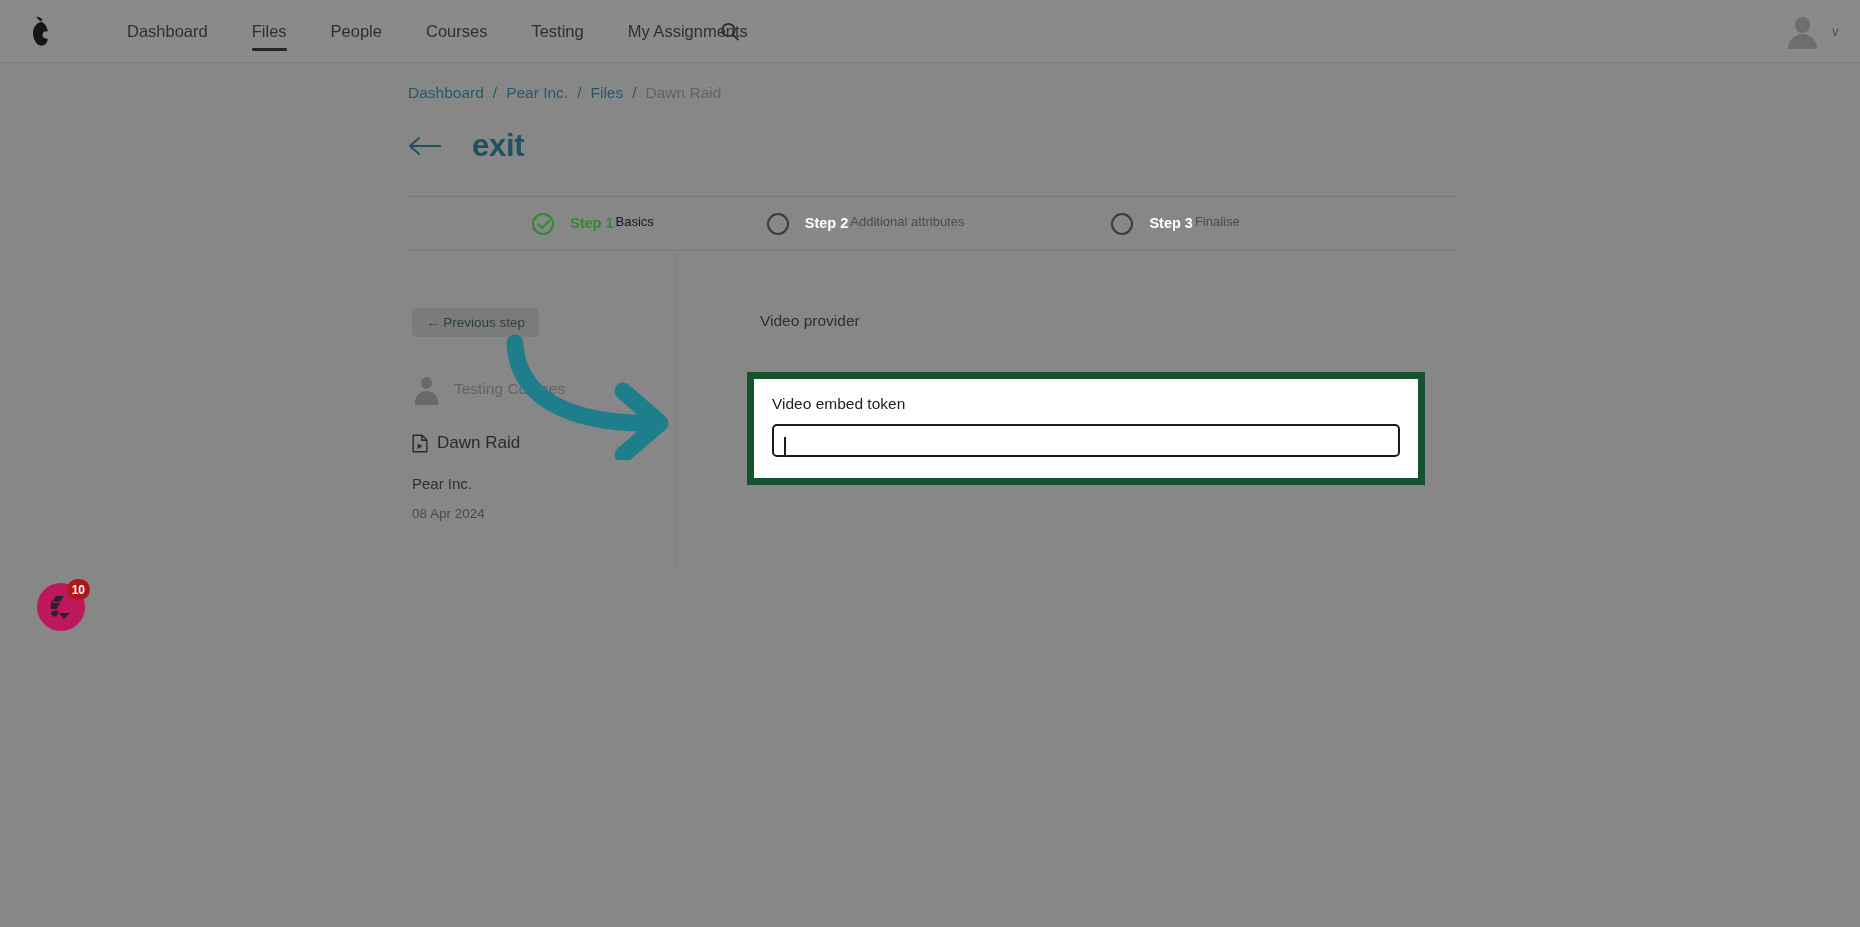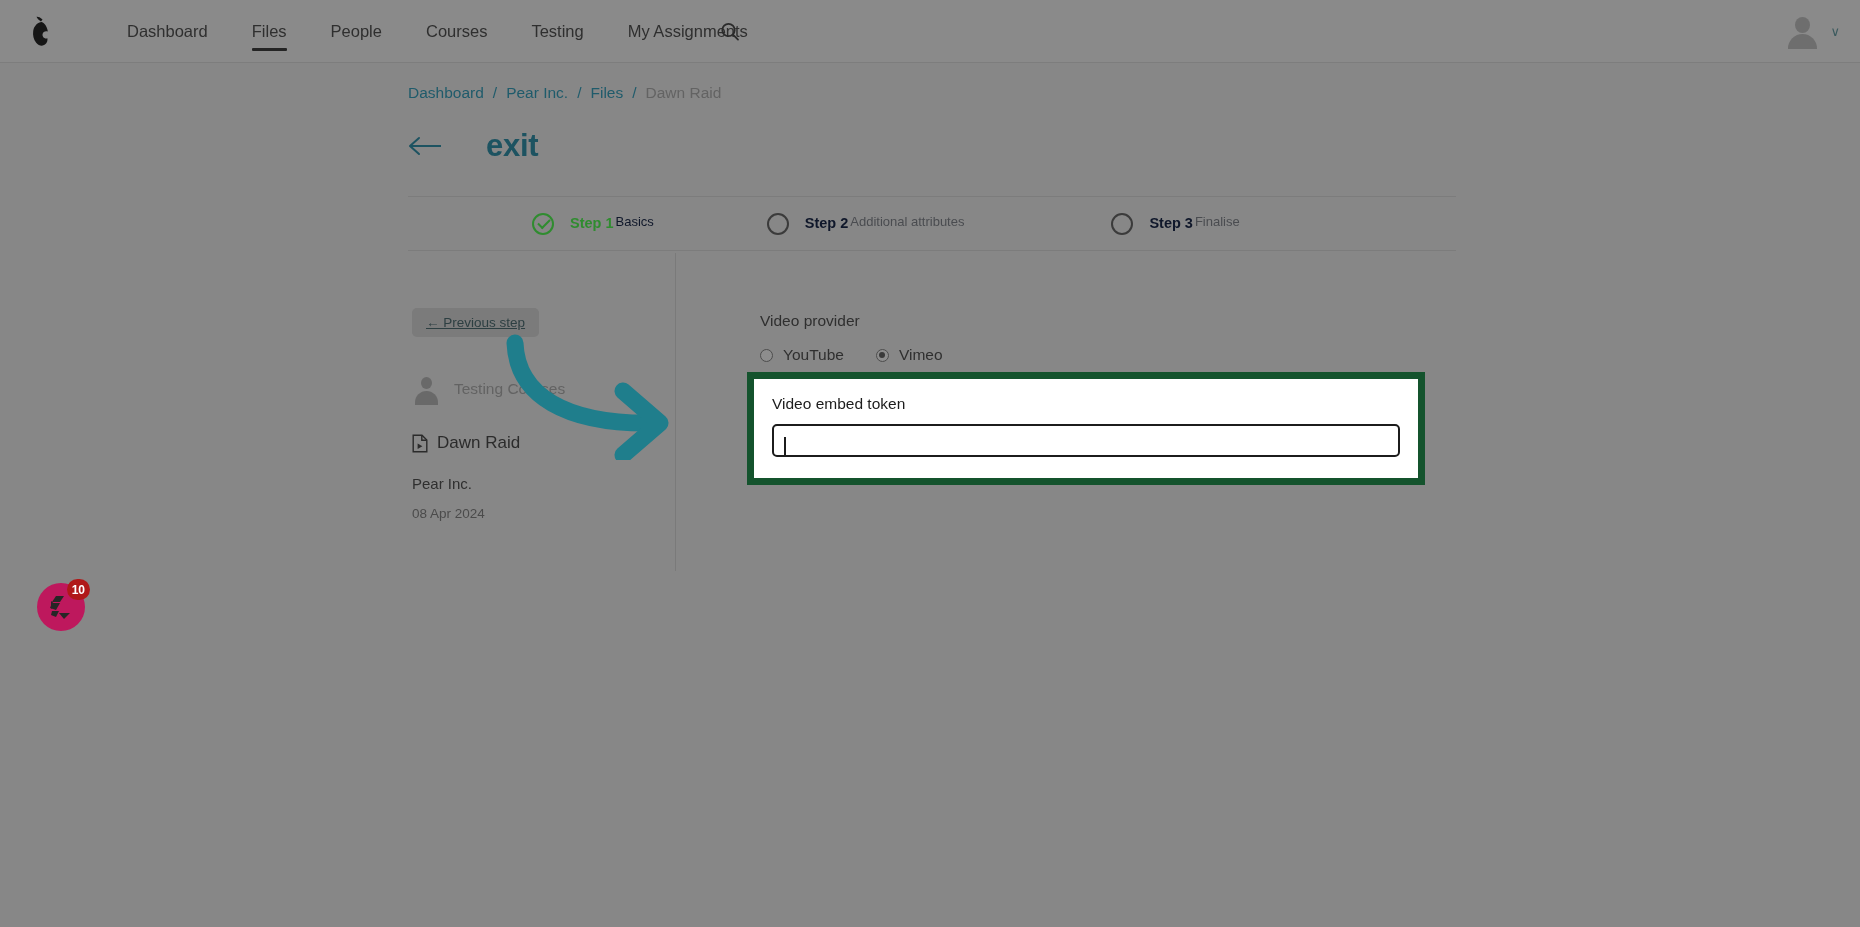--- a/index.html
+++ b/index.html
@@ -109,21 +109,21 @@
   .crumb-link { color: #1f5b6b; cursor: pointer; }
   .crumb-sep { color: #1f5b6b; padding: 0 9px; }
   .crumb-current { color: #636363; }
 
   
   #heading-row {
     position: absolute;
     left: 408px; top: 128px;
     display: flex;
     align-items: center;
-    gap: 42px;
+    gap: 28px;
   }
   #back-arrow {
     width: 36px; height: 24px;
     cursor: pointer;
   }
   #page-title {
     font-size: 31px;
     font-weight: bold;
     color: #1d5361;
     letter-spacing: -0.3px;
@@ -161,21 +161,21 @@
   .step.done .step-circle::after {
     content: "";
     position: absolute;
     left: 4px; top: 4px;
     width: 10px; height: 5px;
     border-left: 2px solid #2f8c2f;
     border-bottom: 2px solid #2f8c2f;
     transform: rotate(-45deg);
   }
   .step-text { display: flex; gap: 2px; }
-  .step-title { font-size: 14.5px; font-weight: bold; color: #0f172a; line-height: 1.15; }
+  .step-title { font-size: 14.5px; font-weight: bold; color: #ffffff; line-height: 1.15; }
   .step-sub { font-size: 13px; color: #4a4c50; line-height: 1.15; }
   .step.done .step-title { color: #2f8c2f; }
   .step.done .step-sub { color: #0f172a; }
 
   
   #col-divider {
     position: absolute;
     left: 675px; top: 253px;
     width: 1px; height: 318px;
     background: #7a7a7a;
@@ -190,21 +190,20 @@
   #prev-step-btn {
     display: inline-block;
     background: #7b7b7b;
     border-radius: 5px;
     padding: 7px 14px;
     font-size: 13.5px;
     color: #2d3f42;
     cursor: pointer;
     border: none;
     font-family: "Liberation Sans", sans-serif;
-    text-decoration: underline;
   }
   #owner-row {
     margin-top: 38px;
     display: flex;
     align-items: center;
     gap: 14px;
   }
   #owner-avatar {
     width: 28px; height: 28px;
     position: relative;
@@ -468,30 +467,20 @@
       </span>
       <span id="file-name">Dawn Raid</span>
     </div>
 
     <div id="org-name">Pear Inc.</div>
     <div id="file-date">08 Apr 2024</div>
   </div>
 
   <div id="right-col">
     <div id="video-provider-label">Video provider</div>
-    <div id="radio-group">
-      <label class="radio-opt">
-        <span class="radio-dot"></span>
-        <span class="radio-label">YouTube</span>
-      </label>
-      <label class="radio-opt checked">
-        <span class="radio-dot"></span>
-        <span class="radio-label">Vimeo</span>
-      </label>
-    </div>
   </div>
 
   <div id="pointer-arrow">
     <svg width="220" height="135" viewBox="0 0 220 135">
       <path d="M20 18 C22 70, 70 100, 160 98" fill="none" stroke="#1f7e8c" stroke-width="17" stroke-linecap="round"></path>
       <polyline points="128,66 165,98 128,130" fill="none" stroke="#1f7e8c" stroke-width="17" stroke-linecap="round" stroke-linejoin="round"></polyline>
     </svg>
   </div>
 
   <div id="highlight-box">

